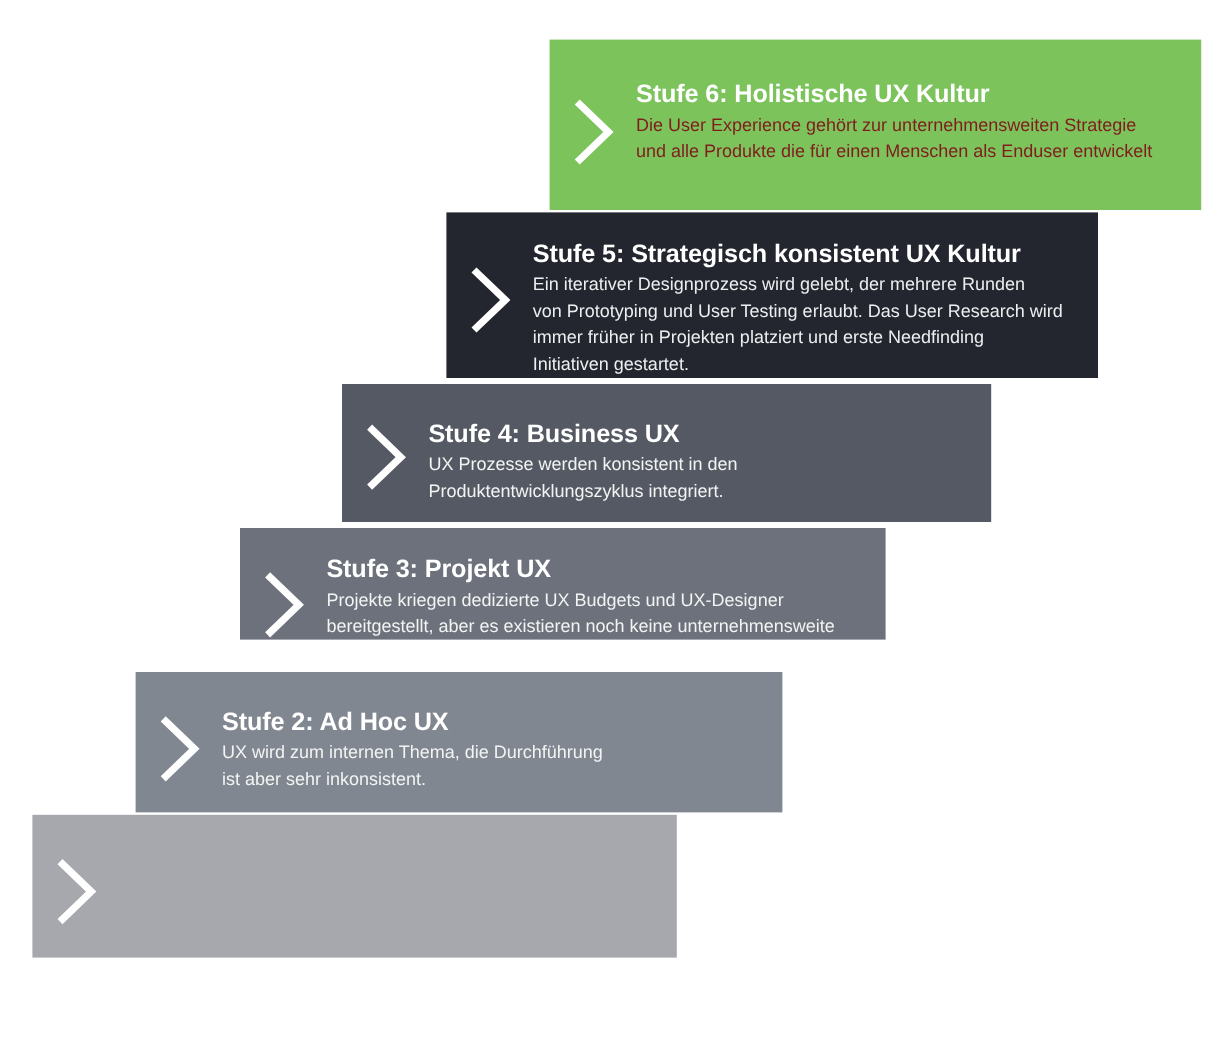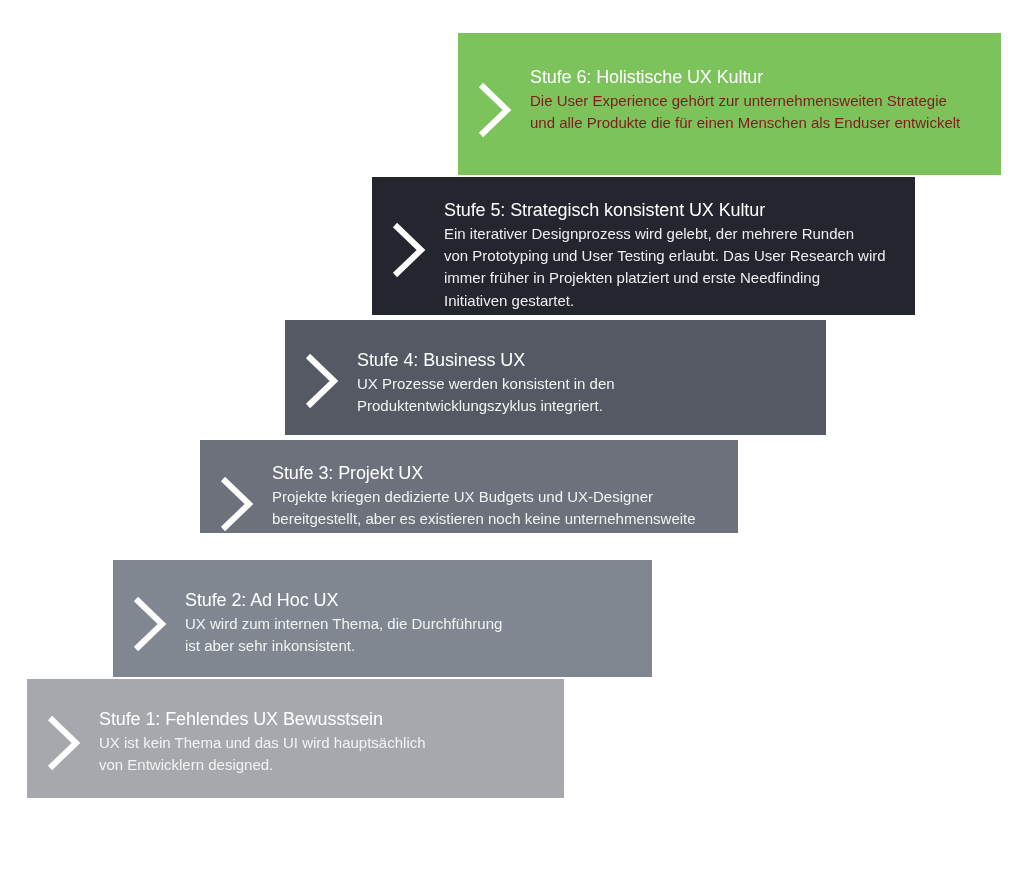--- a/index.html
+++ b/index.html
@@ -33,23 +33,23 @@
     justify-content: center;
   }
   .chevron-wrap svg {
     display: block;
   }
   .step-text {
     flex: 1 1 auto;
     min-width: 0;
   }
   .step-title {
-    font-weight: normal;
+    font-weight: bold;
     color: #ffffff;
-    font-size: 18px;
+    font-size: 21px;
     line-height: 1.28;
     letter-spacing: -0.1px;
     margin: 0 0 1px 0;
     white-space: nowrap;
   }
   .step-desc {
     color: #f2f4f3;
     font-size: 15px;
     line-height: 1.48;
     margin: 0;
@@ -173,22 +173,15 @@
       </div>
     </div>
   </div>
 
   <div class="step" id="step-1">
     <div class="chevron-wrap">
       <svg width="44" height="62" viewBox="0 0 44 62" aria-hidden="true">
         <polyline points="9,6 35,31 9,56" fill="none" stroke="#ffffff" stroke-width="6" stroke-linecap="butt" stroke-linejoin="miter"></polyline>
       </svg>
     </div>
-    <div class="step-text">
-      <div class="step-title">Stufe 1: Fehlendes UX Bewusstsein</div>
-      <div class="step-desc">
-        <span class="ln">UX ist kein Thema und das UI wird hauptsächlich</span>
-        <span class="ln">von Entwicklern designed.</span>
-      </div>
-    </div>
   </div>
 
 </div>
 
 </body></html>

